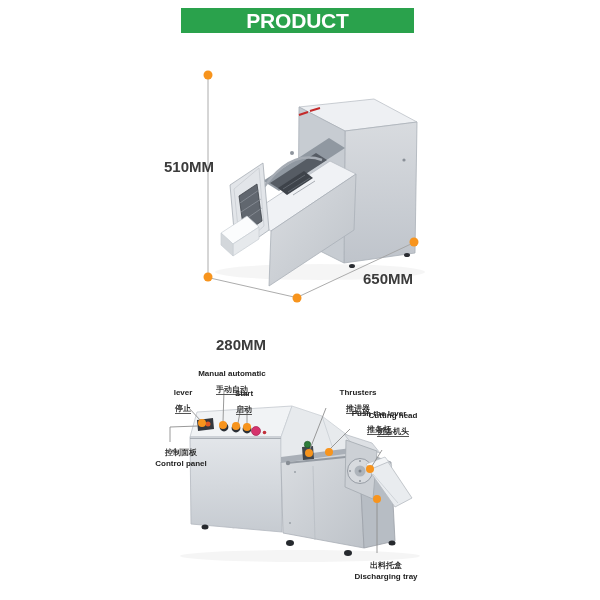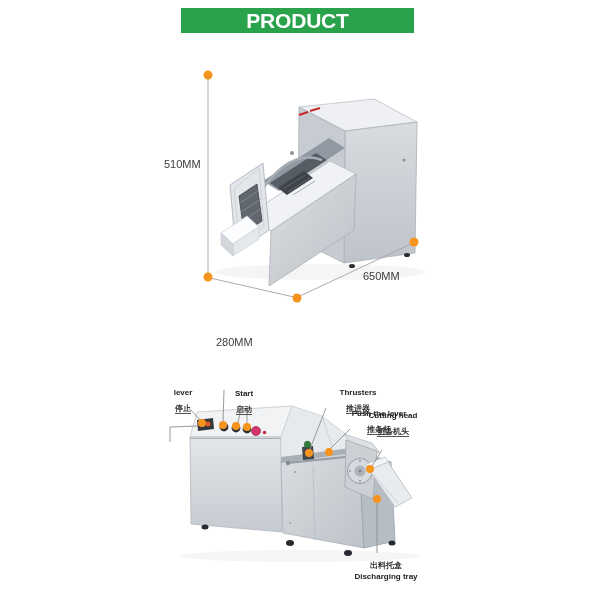--- a/index.html
+++ b/index.html
@@ -7,21 +7,21 @@
     position:relative;width:600px;height:600px;background:#ffffff;overflow:hidden;
     font-family:"Liberation Sans","DejaVu Sans",sans-serif;
   }
   .banner{
     position:absolute;left:181px;top:8px;width:233px;height:25px;
     background:#2aa24c;color:#ffffff;text-align:center;line-height:25px;
     font-size:21px;font-weight:bold;letter-spacing:-0.2px;
   }
   svg.overlay{position:absolute;left:0;top:0;}
   .dim{
-    position:absolute;font-size:11px;font-weight:normal;color:#3b3b3b;white-space:nowrap;
+    position:absolute;font-size:15px;font-weight:bold;color:#3b3b3b;white-space:nowrap;
   }
   .plabel{
     position:absolute;text-align:center;color:#262626;line-height:1.15;white-space:nowrap;
   }
   .plabel .en{font-size:8px;font-weight:bold;color:#222;}
   .plabel .zh{font-size:8px;font-weight:bold;color:#333;}
   .plabel .u{display:inline-block;border-bottom:1px solid #555;padding-bottom:0px;}
   .wm{opacity:0.14;font-weight:bold;fill:#8d939b;}
 </style>
 </head>
@@ -168,20 +168,24 @@
       <circle cx="329" cy="452" r="4"></circle>
       <circle cx="370" cy="469" r="4"></circle>
       <circle cx="377" cy="499" r="4"></circle>
     </g>
   </svg>
 
   <div class="dim" style="left:164px;top:158px;">510MM</div>
   <div class="dim" style="left:216px;top:289px;margin-top:47px;">280MM</div>
   <div class="dim" style="left:363px;top:270px;">650MM</div>
 
+  <div class="plabel" style="left:193px;top:369px;width:78px;">
+    <div class="en">Manual automatic</div>
+    <div><span class="zh u">手动自动</span></div>
+  </div>
 
   <div class="plabel" style="left:168px;top:388px;width:30px;">
     <div class="en">lever</div>
     <div><span class="zh u">停止</span></div>
   </div>
 
   <div class="plabel" style="left:230px;top:389px;width:28px;">
     <div class="en">Start</div>
     <div><span class="zh u">启动</span></div>
   </div>
@@ -194,19 +198,23 @@
   <div class="plabel" style="left:350px;top:409px;width:58px;">
     <div class="en">Push the lever</div>
     <div><span class="zh u">推条杆</span></div>
   </div>
 
   <div class="plabel" style="left:366px;top:411px;width:54px;">
     <div class="en">Cutting head</div>
     <div><span class="zh u">切条机头</span></div>
   </div>
 
+  <div class="plabel" style="left:146px;top:441px;width:70px;">
+    <div><span class="zh">控制面板</span></div>
+    <div class="en">Control panel</div>
+  </div>
 
   <div class="plabel" style="left:350px;top:554px;width:72px;">
     <div><span class="zh">出料托盒</span></div>
     <div class="en">Discharging tray</div>
   </div>
 
 </div>
 
 </body></html>

